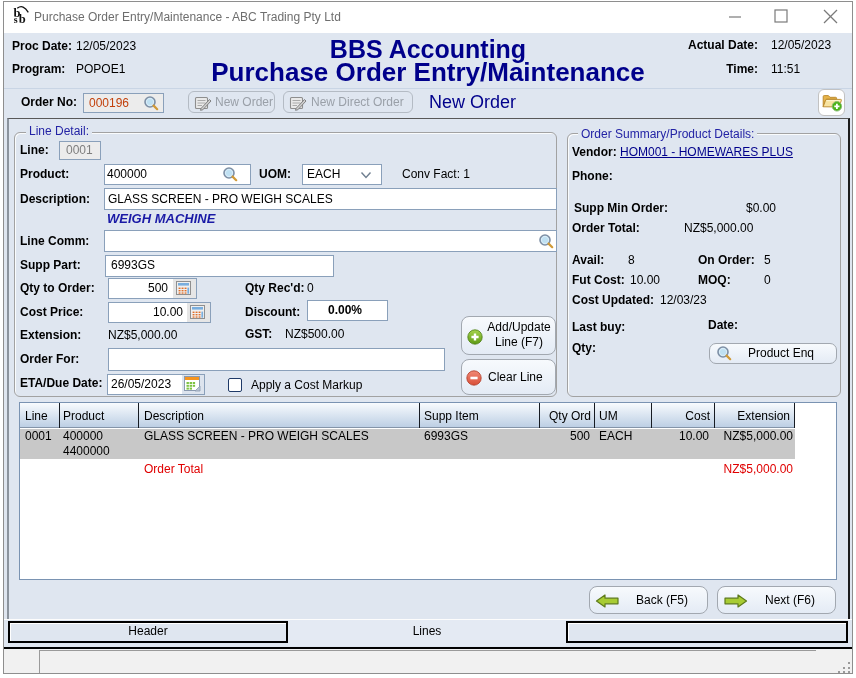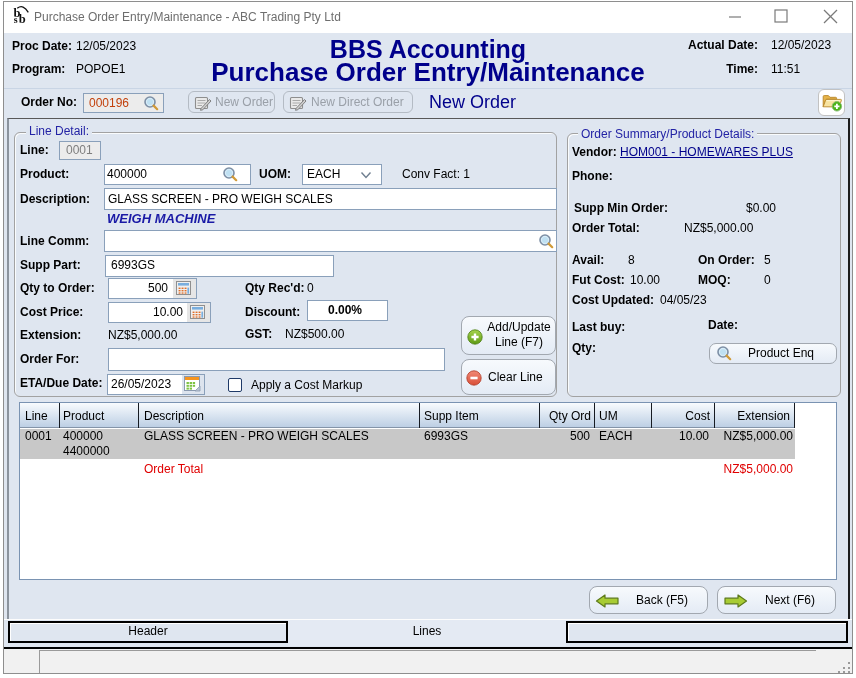--- a/index.html
+++ b/index.html
@@ -243,21 +243,21 @@
 <div class="t" style="left:684px;top:221px;">NZ$5,000.00</div>
 <div class="t b" style="left:572px;top:253px;">Avail:</div>
 <div class="t" style="left:628px;top:253px;">8</div>
 <div class="t b" style="left:698px;top:253px;">On Order:</div>
 <div class="t" style="left:764px;top:253px;">5</div>
 <div class="t b" style="left:572px;top:273px;">Fut Cost:</div>
 <div class="t" style="left:630px;top:273px;">10.00</div>
 <div class="t b" style="left:698px;top:273px;">MOQ:</div>
 <div class="t" style="left:764px;top:273px;">0</div>
 <div class="t b" style="left:572px;top:293px;">Cost Updated:</div>
-<div class="t" style="left:660px;top:293px;">04/05/23</div>
+<div class="t" style="left:660px;top:293px;">12/03/23</div>
 <div class="t b" style="left:572px;top:320px;">Last buy:</div>
 <div class="t b" style="left:708px;top:318px;">Date:</div>
 <div class="t b" style="left:572px;top:341px;">Qty:</div>
 <div class="btn" style="left:709px;top:343px;width:128px;height:21px;border-radius:7px;"></div>
 <div style="position:absolute;left:716px;top:345px;"><svg width="17" height="17" viewBox="0 0 17 17">
         <circle cx="7" cy="7" r="5" fill="#d7ecf8" stroke="#7d8fa5" stroke-width="1.6"></circle>
         <circle cx="7" cy="7" r="3" fill="#bfe0f2" stroke="none"></circle>
         <line x1="10.6" y1="10.6" x2="14.2" y2="14.2" stroke="#d09a38" stroke-width="2.2" stroke-linecap="round"></line>
       </svg></div>
 <div class="t" style="left:748px;top:346px;">Product Enq</div>

